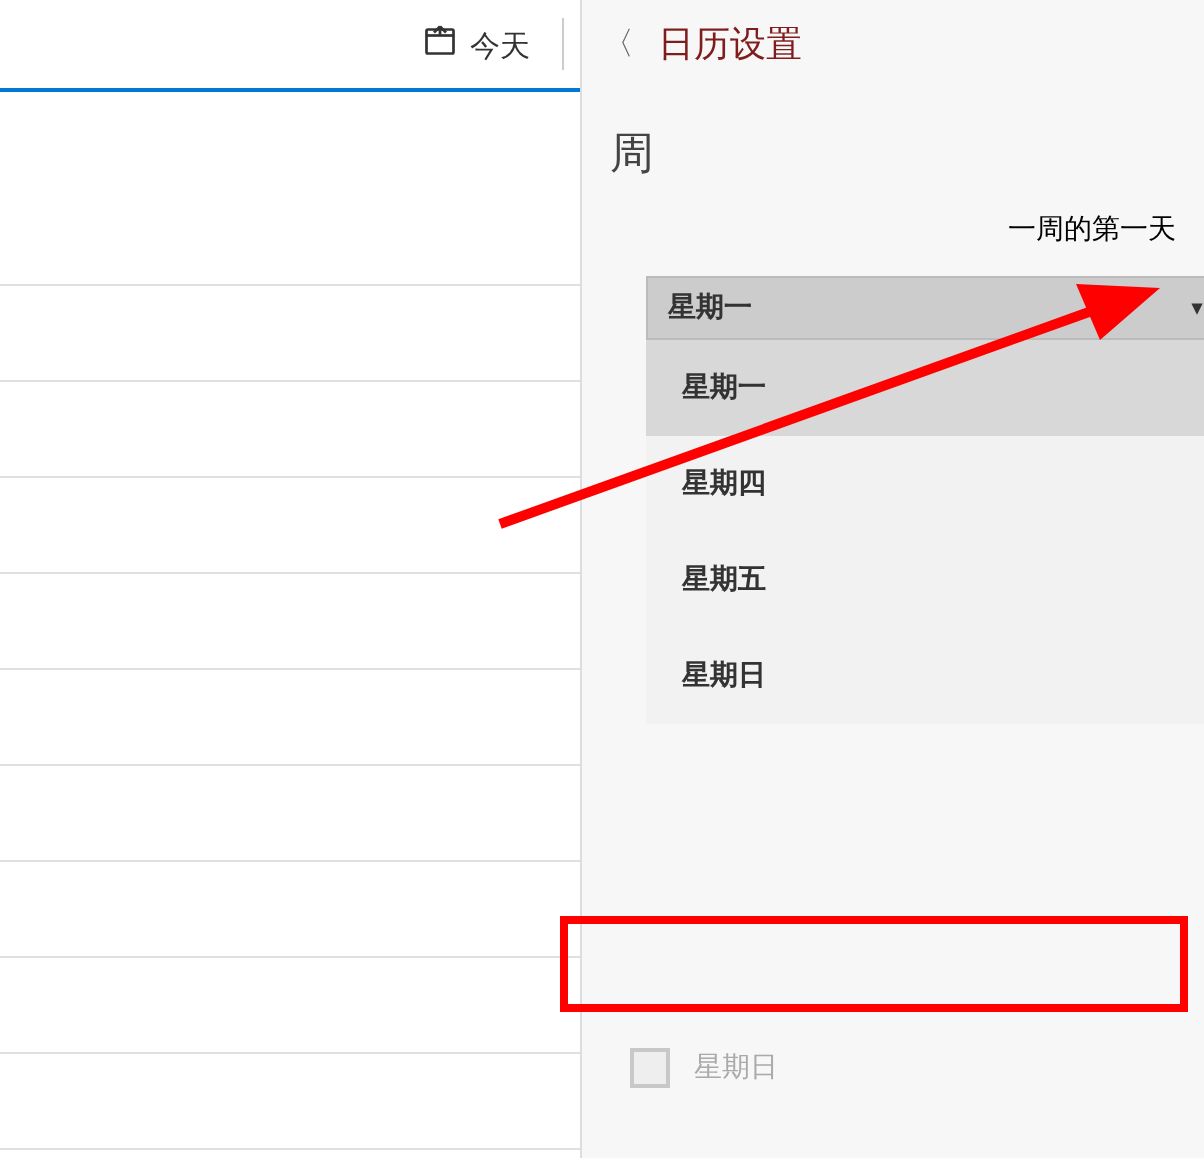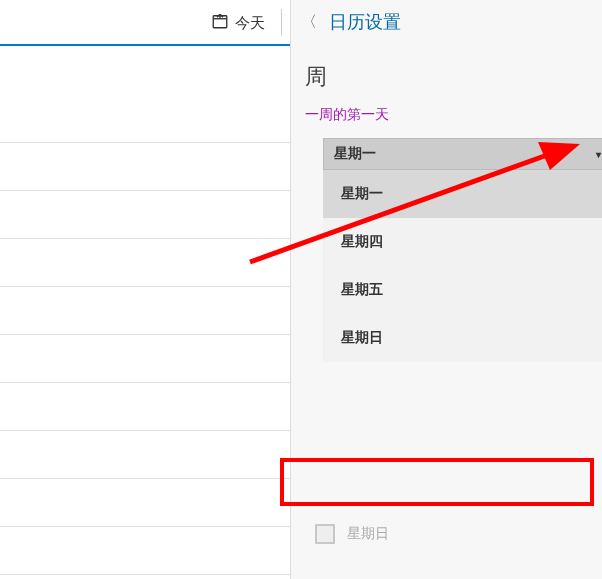--- a/index.html
+++ b/index.html
@@ -66,30 +66,31 @@
     }
     .panel-header {
       display: flex;
       align-items: center;
       height: 44px;
       padding-left: 10px;
       gap: 12px;
       color: #555;
     }
     .back-chevron { font-size: 16px; color: #666; }
-    .panel-title { font-size: 18px; font-weight: 400; color: #0369a1; }
+    .panel-title { font-size: 18px; font-weight: 400; color: #7f1d1d; }
     .section-title {
       font-size: 22px;
       color: #444;
       padding: 18px 14px 8px;
     }
     .field-label {
       font-size: 14px;
-      color: #a21caf;
+      color: #000000;
       padding: 6px 14px 8px;
+      text-align: right;
     }
     .dropdown {
       position: absolute;
       left: 323px;
       top: 138px;
       width: 289px;
       font-weight: bold;
     }
     .dropdown-selected {
       height: 32px;

